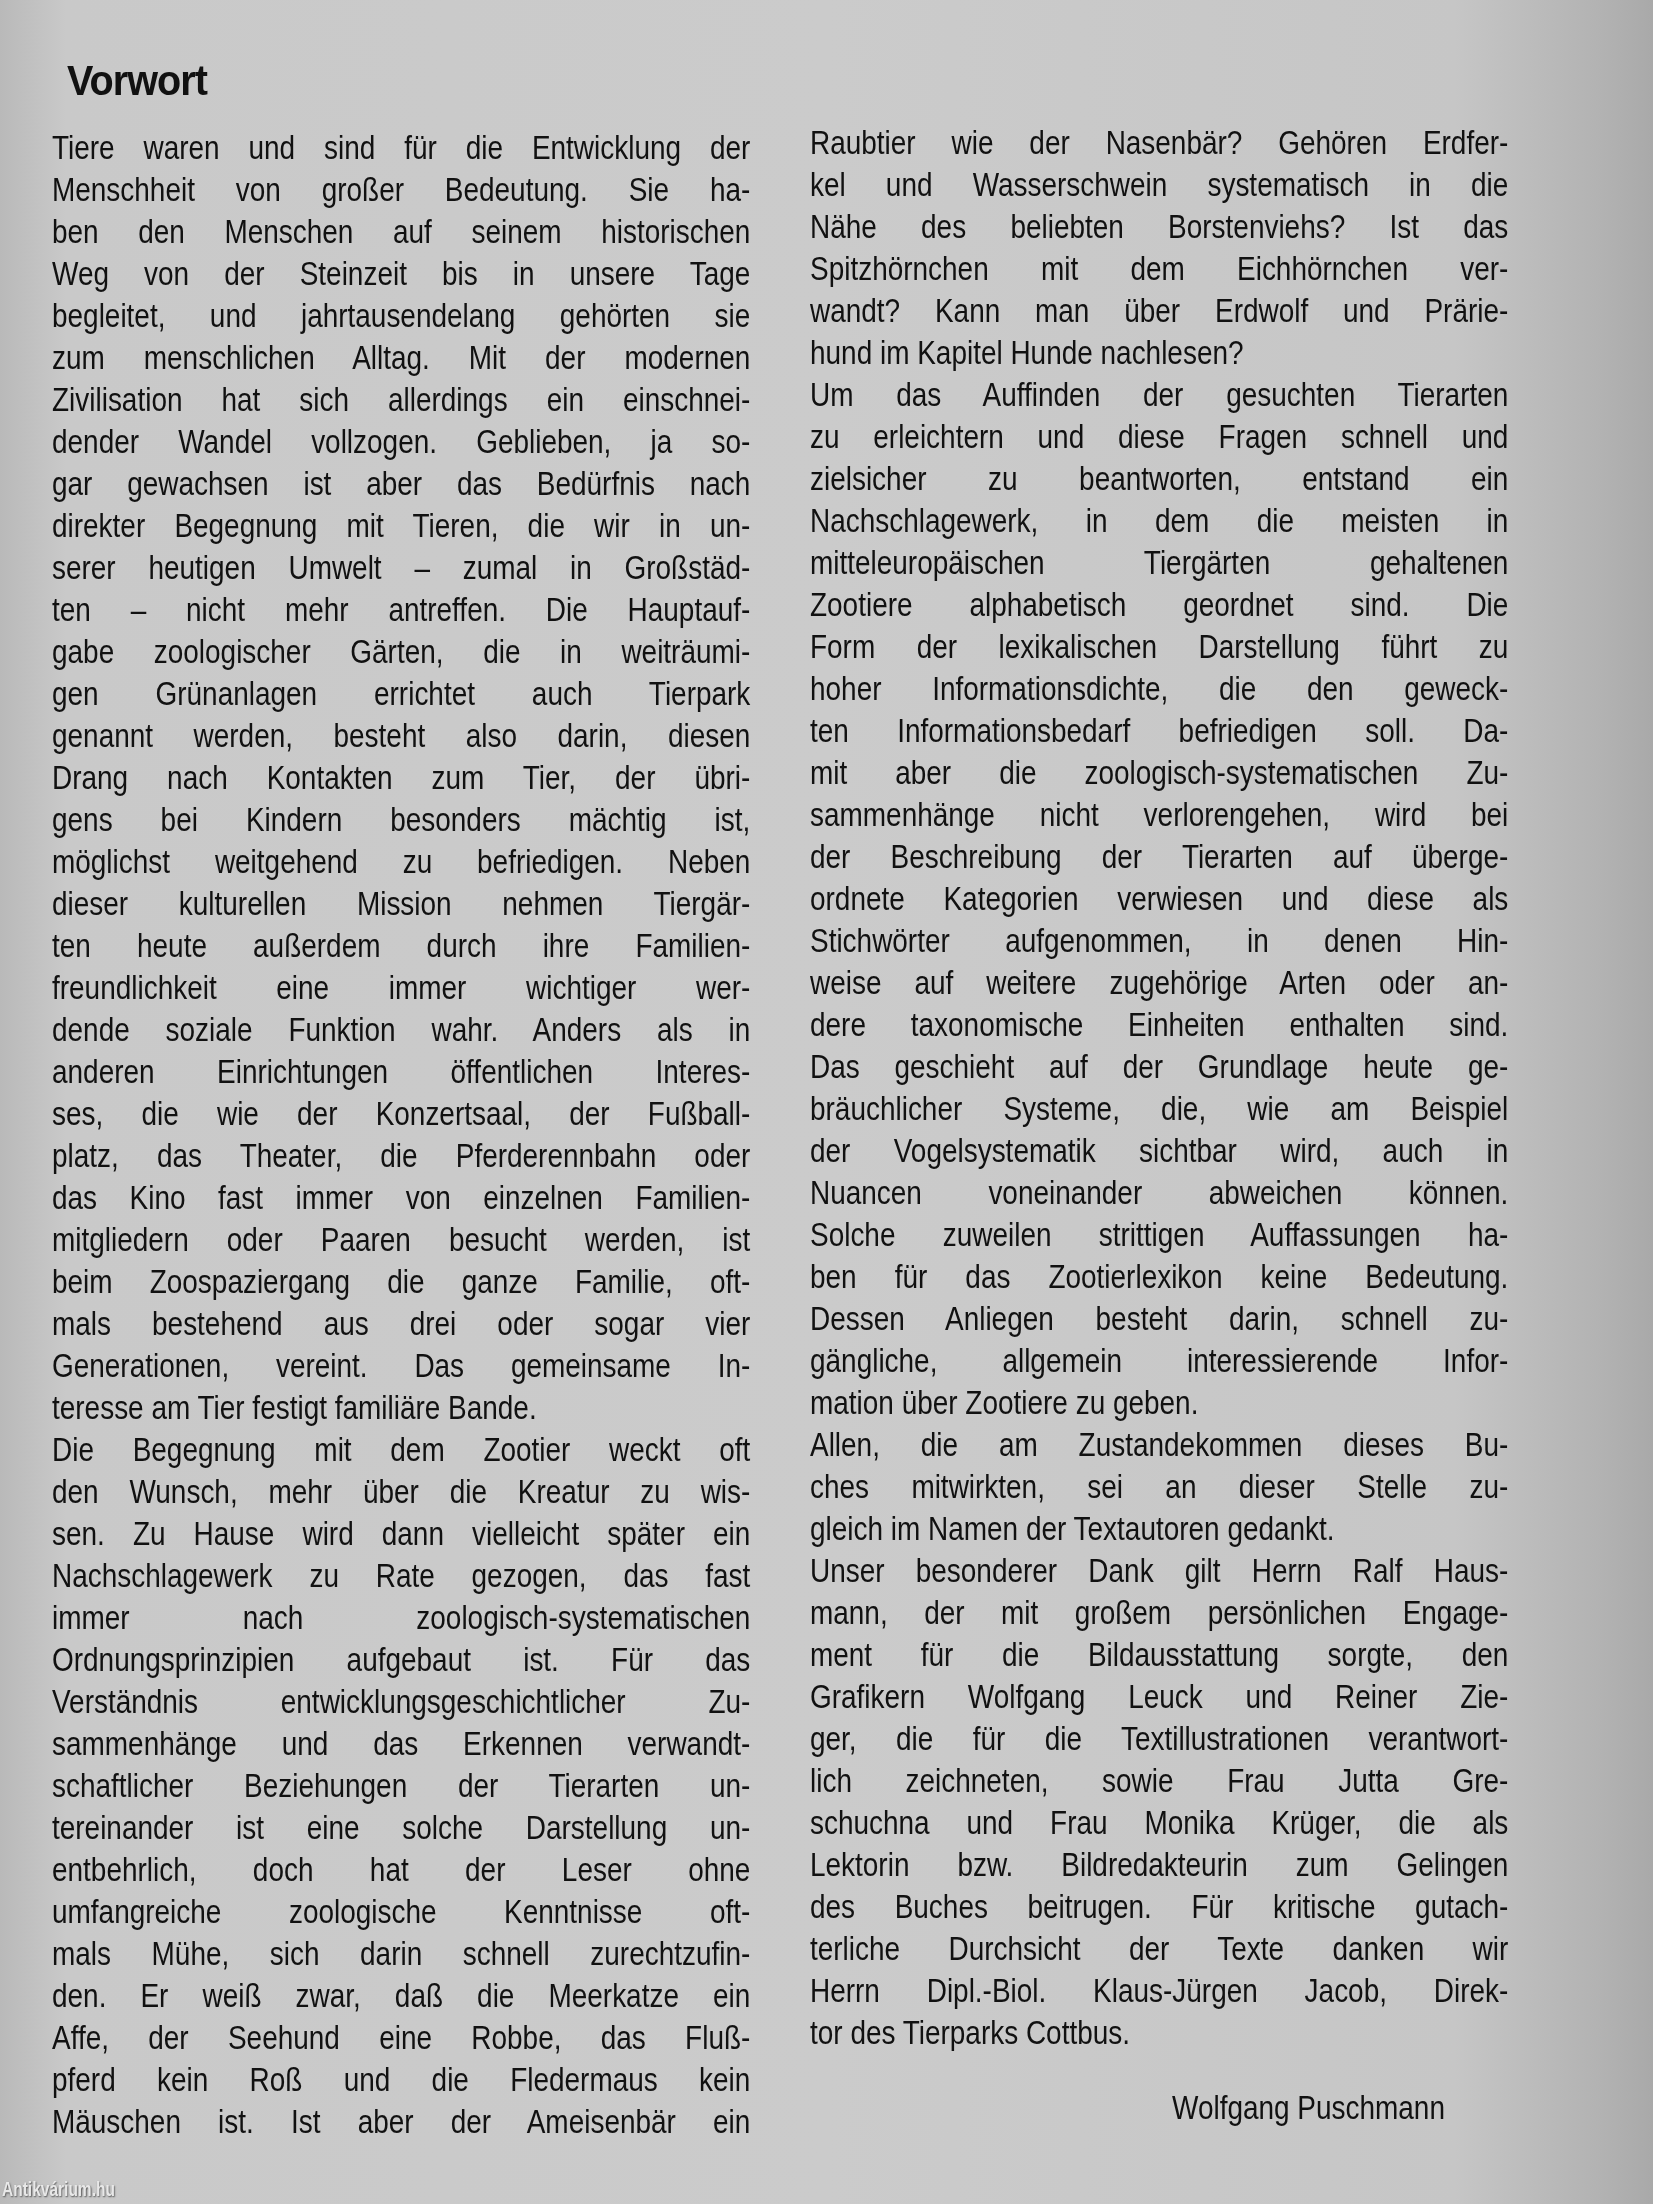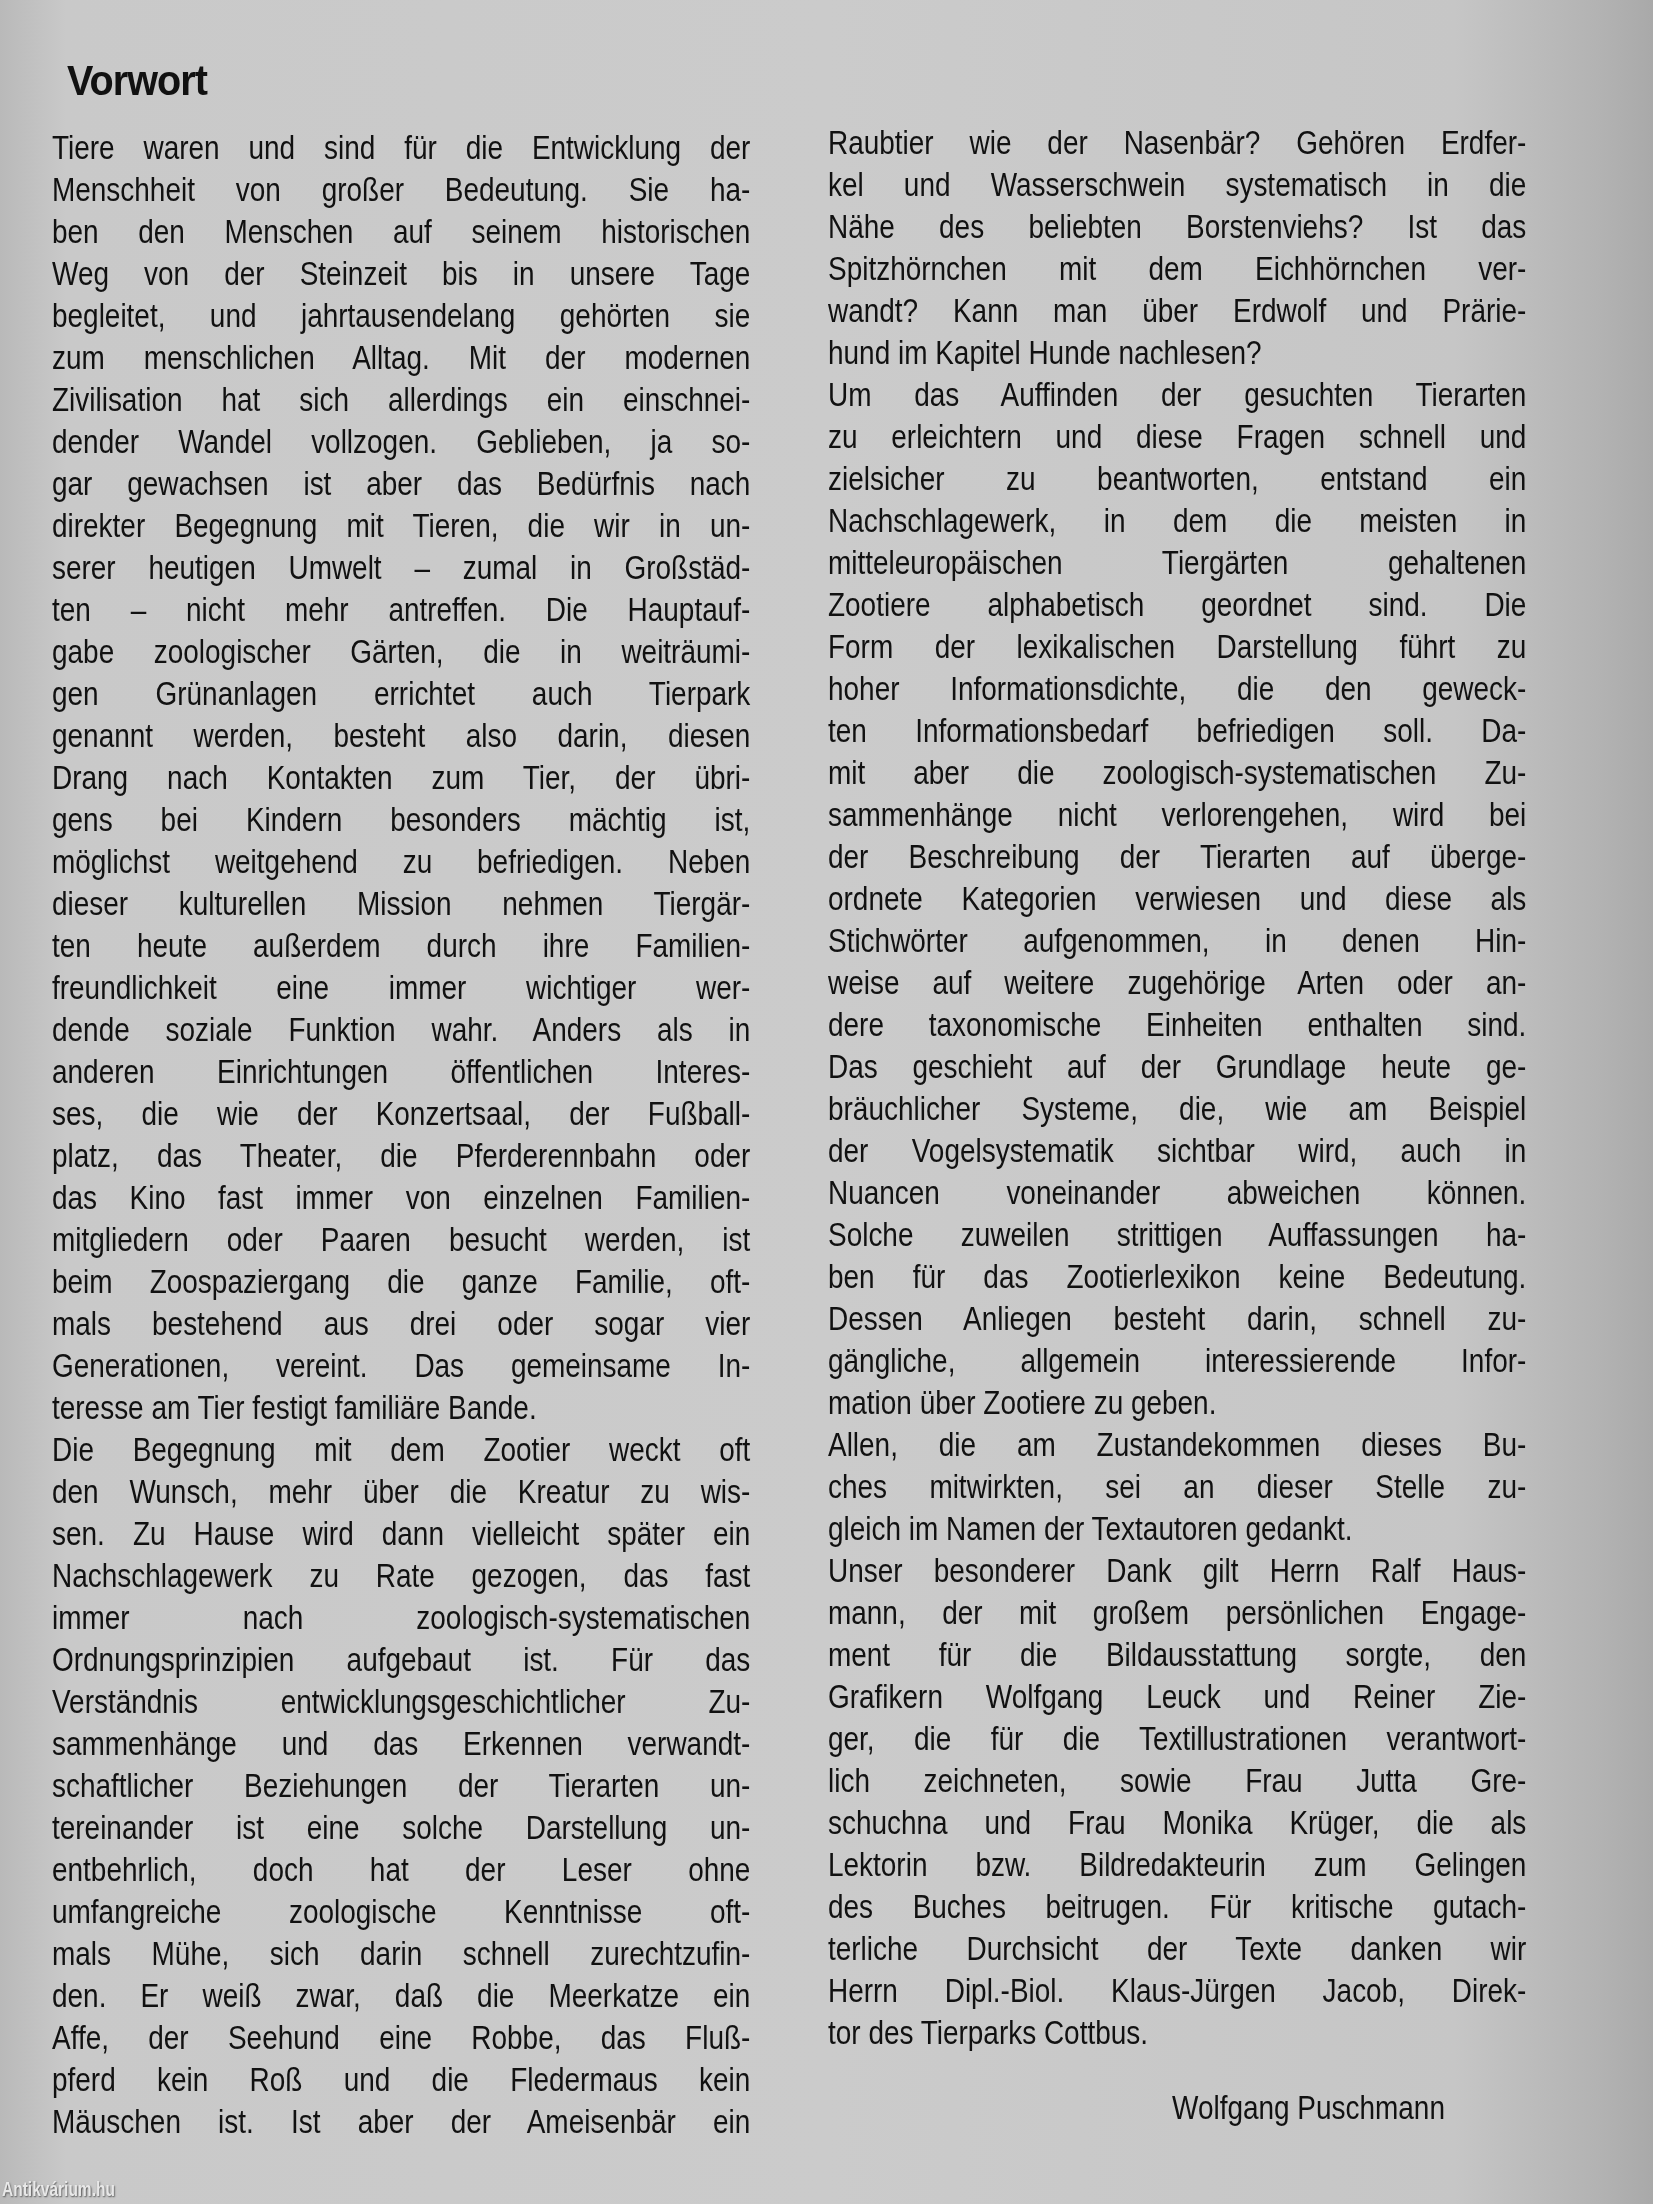--- a/index.html
+++ b/index.html
@@ -15,21 +15,21 @@
     position: absolute; left: 67px; top: 56px;
     font-weight: bold; font-size: 43px; letter-spacing: -1px;
     transform: scaleX(0.92); transform-origin: left top;
     color: #111;
   }
   .column {
     position: absolute; width: 699px;
     font-size: 32.5px; line-height: 42px;
   }
   .col-left { left: 52px; top: 127px; }
-  .col-right { left: 828px; top: 122px; }
+  .col-right { left: 810px; top: 122px; }
   .line {
     display: block; white-space: nowrap; height: 42px;
     text-align: justify; text-align-last: justify;
     transform: scaleX(0.86); transform-origin: left top; width: 812px;
   }
   .line.last { text-align-last: left; }
   .signature {
     position: absolute; left: 1172px; top: 2090px;
     font-size: 32.5px; transform: scaleX(0.86); transform-origin: left top; white-space: nowrap;
   }

